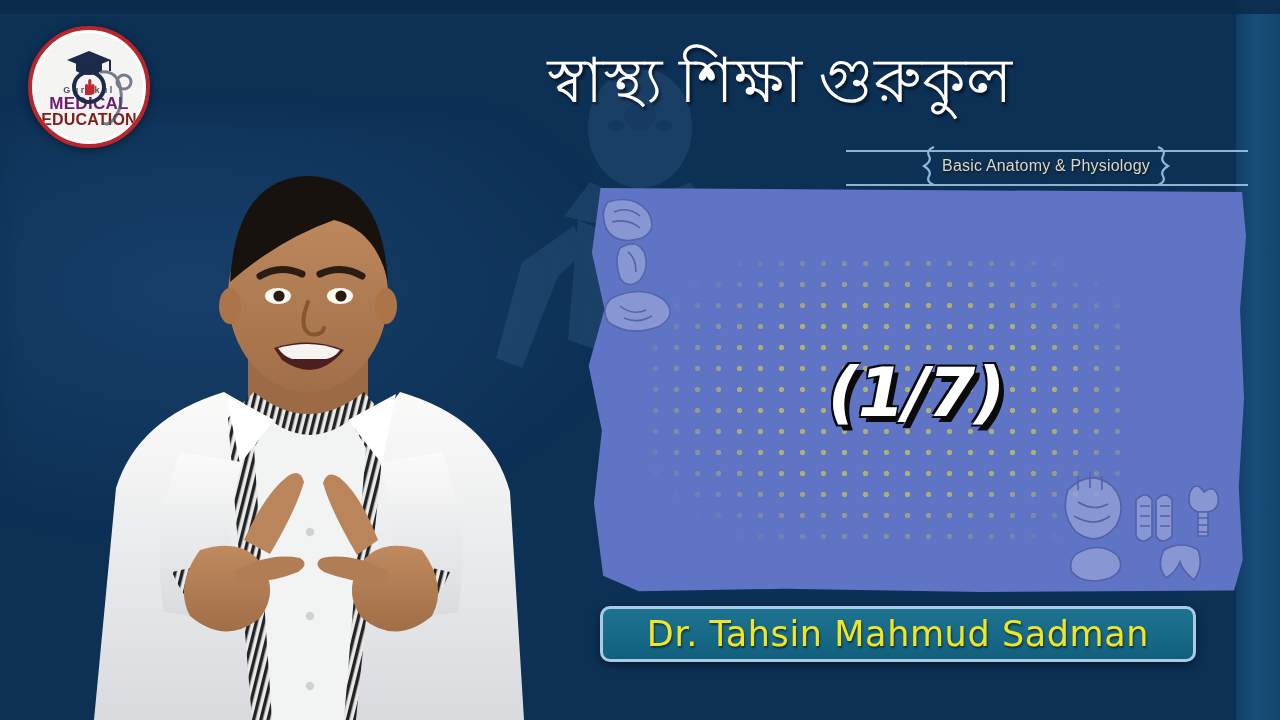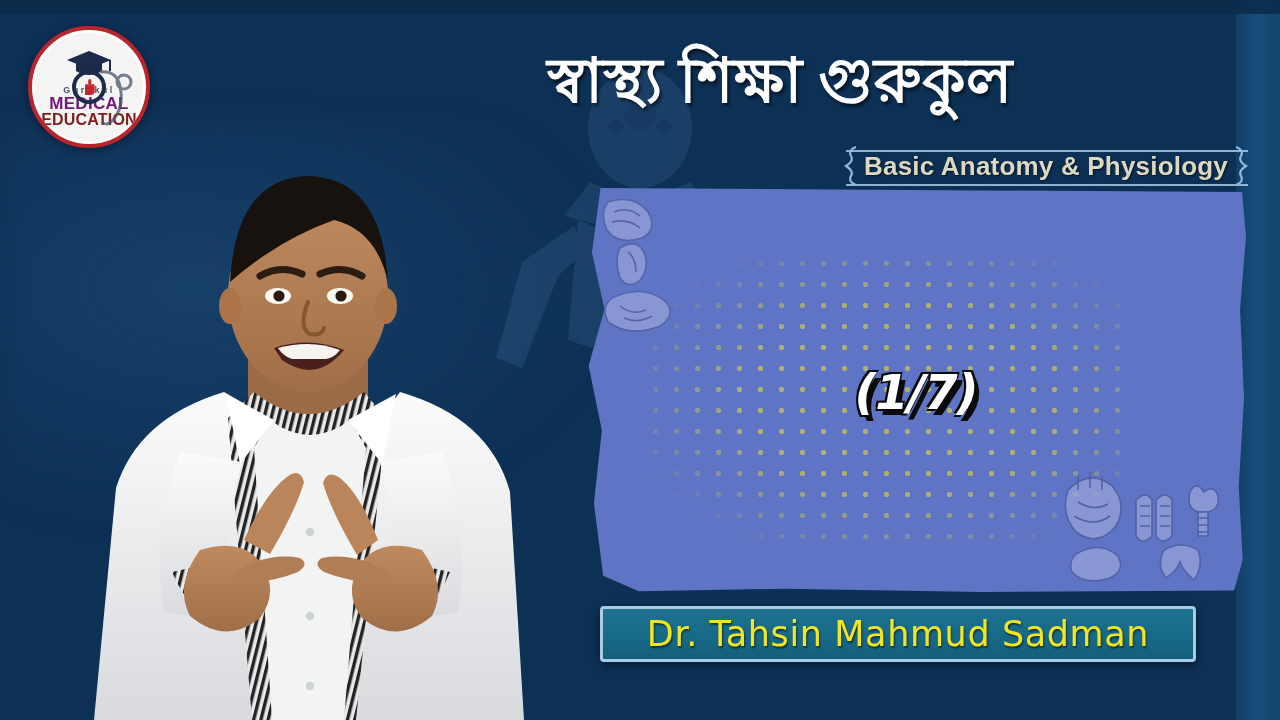--- a/index.html
+++ b/index.html
@@ -82,39 +82,39 @@
     position:absolute; left:48px; bottom:0; width:520px; height:600px;
     overflow:hidden;
   }
   .presenter svg{ position:absolute; bottom:0; left:0; width:100%; height:100%; }
 
   
   .headline{
     position:absolute; left:430px; top:36px; width:700px; height:92px;
     display:flex; align-items:center; justify-content:center;
     color:#ffffff;
-    font-size:62px; font-weight:700; line-height:1.15;
+    font-size:62px; font-weight:400; line-height:1.15;
     letter-spacing:.5px;
     text-shadow:2px 3px 3px rgba(0,0,0,.55);
     white-space:nowrap;
     font-family:"Liberation Serif", serif;
   }
 
   
   .subtitle-wrap{
     position:absolute; left:836px; top:146px; width:420px; height:40px;
     display:flex; align-items:center; justify-content:center;
   }
   .brk{
     width:16px; height:40px; flex:0 0 auto;
     color:#8fb8dd;
   }
   .brk svg{ width:100%; height:100%; display:block; }
   .subtitle-txt{
-    color:#ddd8c0; font-size:26px; font-weight:700; letter-spacing:.2px;
+    color:#ddd8c0; font-size:16px; font-weight:400; letter-spacing:.2px;
     white-space:nowrap; padding:0 6px;
     text-shadow:1px 1px 2px rgba(0,0,0,.6);
     font-family:"Liberation Sans", sans-serif;
   }
   .sub-rule{
     position:absolute; left:846px; width:402px; height:2px;
     background:#9fc2e2; opacity:.9;
   }
   .sub-rule.top{ top:150px; }
   .sub-rule.bot{ top:184px; }
@@ -160,28 +160,28 @@
     text-shadow:
       5px 6px 0 #0a0a0a,
       -2px -2px 0 #0a0a0a,
        2px -2px 0 #0a0a0a,
       -2px  2px 0 #0a0a0a;
     white-space:nowrap;
     font-family:"DejaVu Sans", sans-serif;
   }
   .ptitle-line.l1{ font-size:104px; margin-bottom:-4px; }
   .ptitle-line.l2{ font-size:104px; margin-bottom:-2px; }
-  .ptitle-line.l3{ font-size:48px; margin-top:2px; }
+  .ptitle-line.l3{ font-size:68px; margin-top:2px; }
 
   
   .namebar{
     position:absolute; left:600px; top:606px; width:596px; height:56px;
     background:linear-gradient(to bottom,#1d728f 0%, #176b89 50%, #135f7d 100%);
     border:3px solid #a9cbe6;
-    border-radius:4px;
+    border-radius:10px;
     display:flex; align-items:center; justify-content:center;
     box-shadow:0 3px 9px rgba(0,0,0,.45);
   }
   .namebar-txt{
     color:#f2e622; font-size:35px; font-weight:400; letter-spacing:.6px;
     white-space:nowrap;
     text-shadow:1px 2px 2px rgba(0,0,0,.5);
     font-family:"DejaVu Sans", sans-serif;
   }
 </style>

